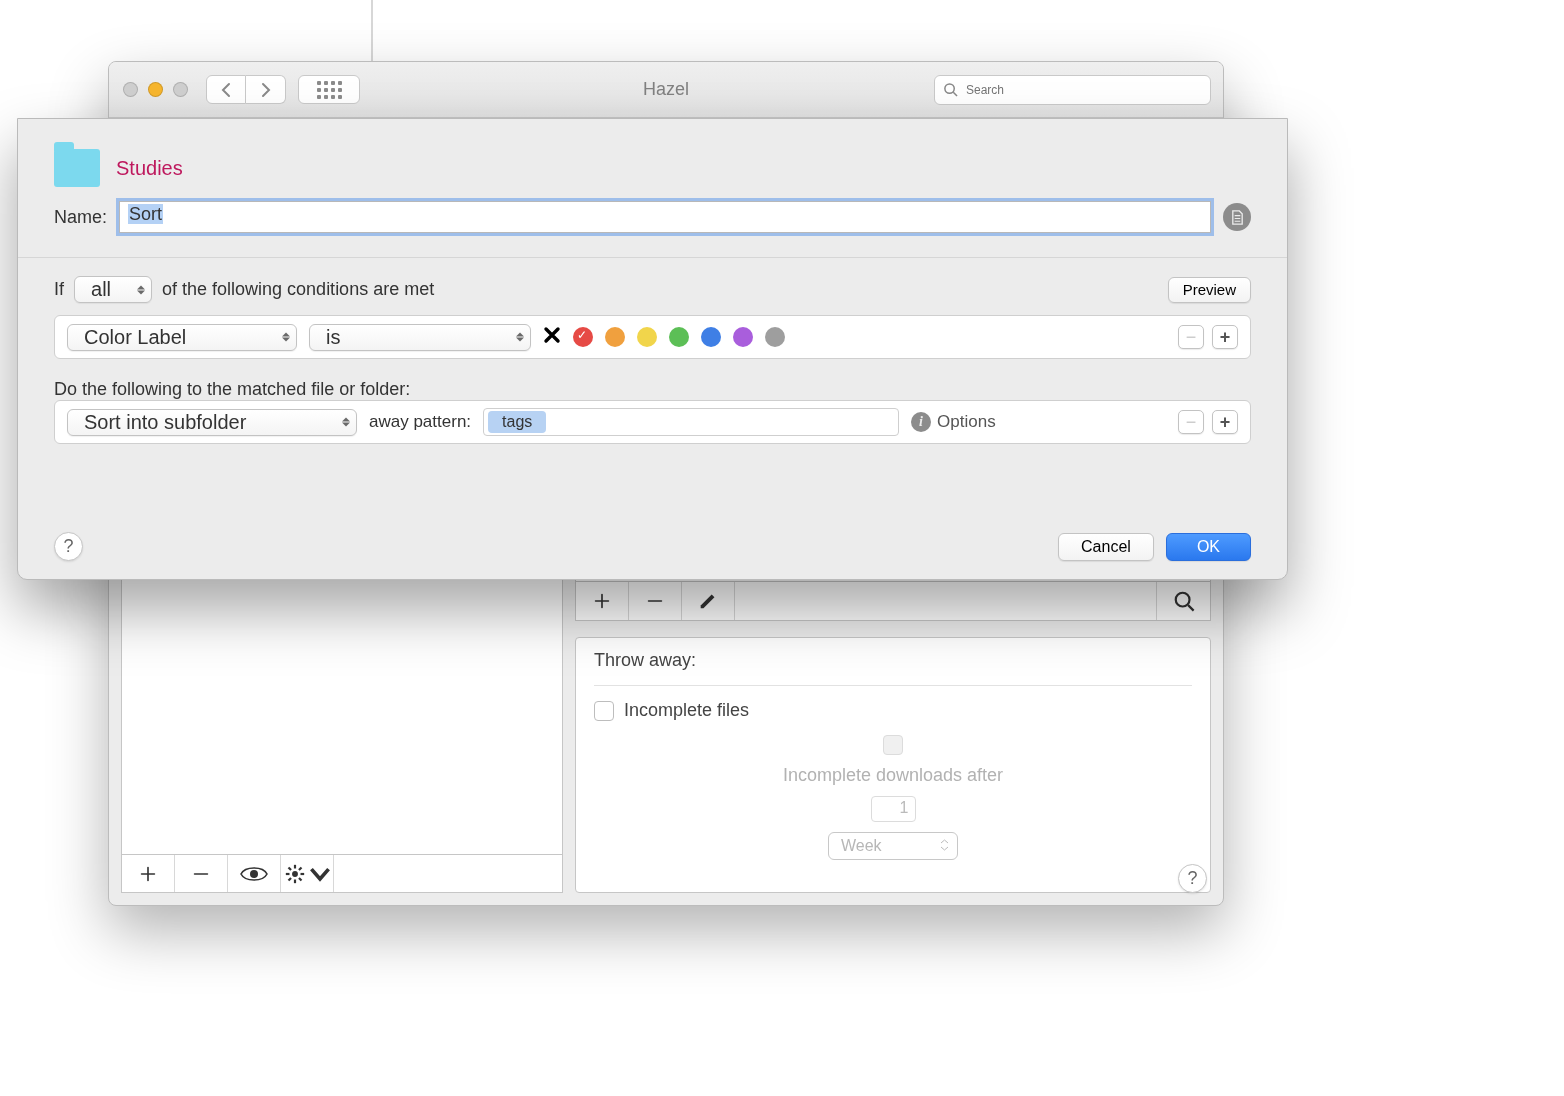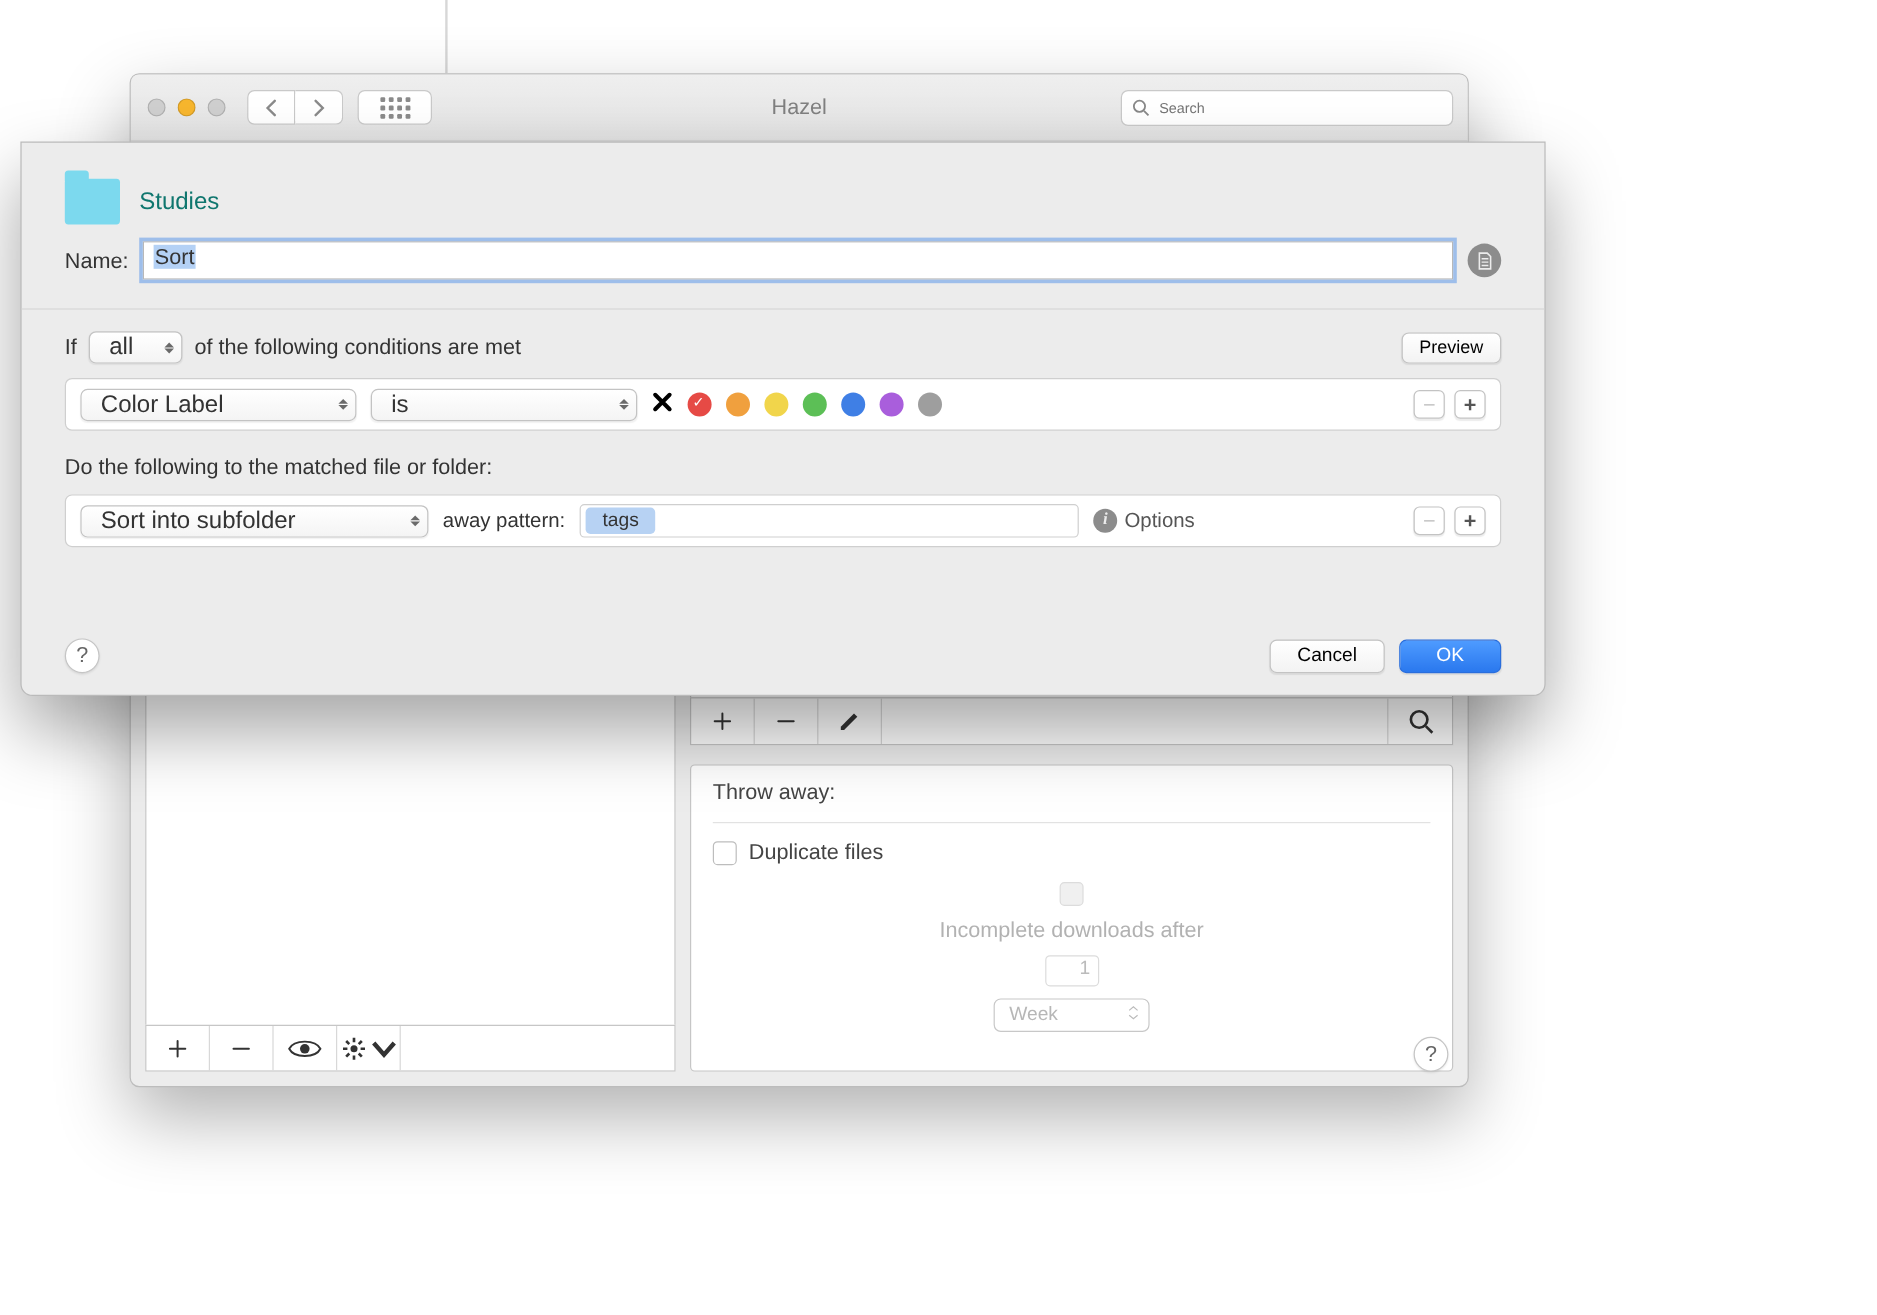--- a/index.html
+++ b/index.html
@@ -162,21 +162,21 @@
     z-index: 10;
   }
   .folder-row { display:flex; align-items:center; gap:16px; margin-bottom:14px; }
   .folder-icon {
     width:46px; height:38px; background:#7cd9ee; border-radius:3px; position:relative;
   }
   .folder-icon::before {
     content:""; position:absolute; left:0; top:-7px; width:20px; height:9px;
     background:#7cd9ee; border-radius:3px 3px 0 0;
   }
-  .folder-name { font-size:20px; color:#0f766e; }
+  .folder-name { font-size:20px; color:#be185d; }
 
   .name-row { display:flex; align-items:center; gap:12px; margin-bottom:24px; }
   .name-label { font-size:18px; }
   .name-input-wrap {
     flex:1; position:relative;
   }
   .name-input {
     width:100%; height:32px;
     border:1px solid #b8b8b8; border-radius:0;
     outline: 3px solid #9ebeea;
@@ -233,21 +233,21 @@
   .color-dot.purple { background:#a95edc; }
   .color-dot.gray   { background:#9e9e9e; }
   .plusminus { margin-left:auto; display:flex; gap:8px; }
   .pm-btn {
     width:26px;height:24px;border:1px solid #c3c3c3;border-radius:5px;background:#fff;
     display:flex;align-items:center;justify-content:center;font-size:18px;color:#555;
     box-shadow:0 1px 1px rgba(0,0,0,0.08);
   }
   .pm-btn.disabled { color:#c7c7c7; }
 
-  .do-label { font-size:18px; margin-bottom:12px; }
+  .do-label { font-size:18px; }
 
   .action-row .popup.action { min-width:290px; }
   .pattern-label { font-size:17px; }
   .pattern-field {
     width:416px; height:28px; border:1px solid #cfcfcf; border-radius:4px; background:#fff;
     display:flex; align-items:center; padding:2px 4px;
   }
   .token {
     background:#b7d2f3; border-radius:4px; padding:2px 14px; font-size:16px; color:#333;
   }
@@ -396,21 +396,21 @@
               </svg>
           </div>
         </div>
       </div>
 
       <div class="throw-panel">
         <div class="throw-title">Throw away:</div>
         <div class="throw-sep"></div>
         <div class="throw-row">
           <div class="chk"></div>
-          <span>Duplicate files</span>
+          <span>Incomplete files</span>
         </div>
         <div class="throw-row disabled">
           <div class="chk disabled"></div>
           <span>Incomplete downloads after</span>
           <span class="num-field">1</span>
           <div class="select-pill" style="min-width:130px">
             <span>Week</span>
             <span class="caret"><svg class="caret-svg" viewBox="0 0 9 12">
                   <path d="M1 4 L4.5 1 L8 4" stroke="#bbb" fill="none"></path>
                   <path d="M1 8 L4.5 11 L8 8" stroke="#bbb" fill="none"></path>

